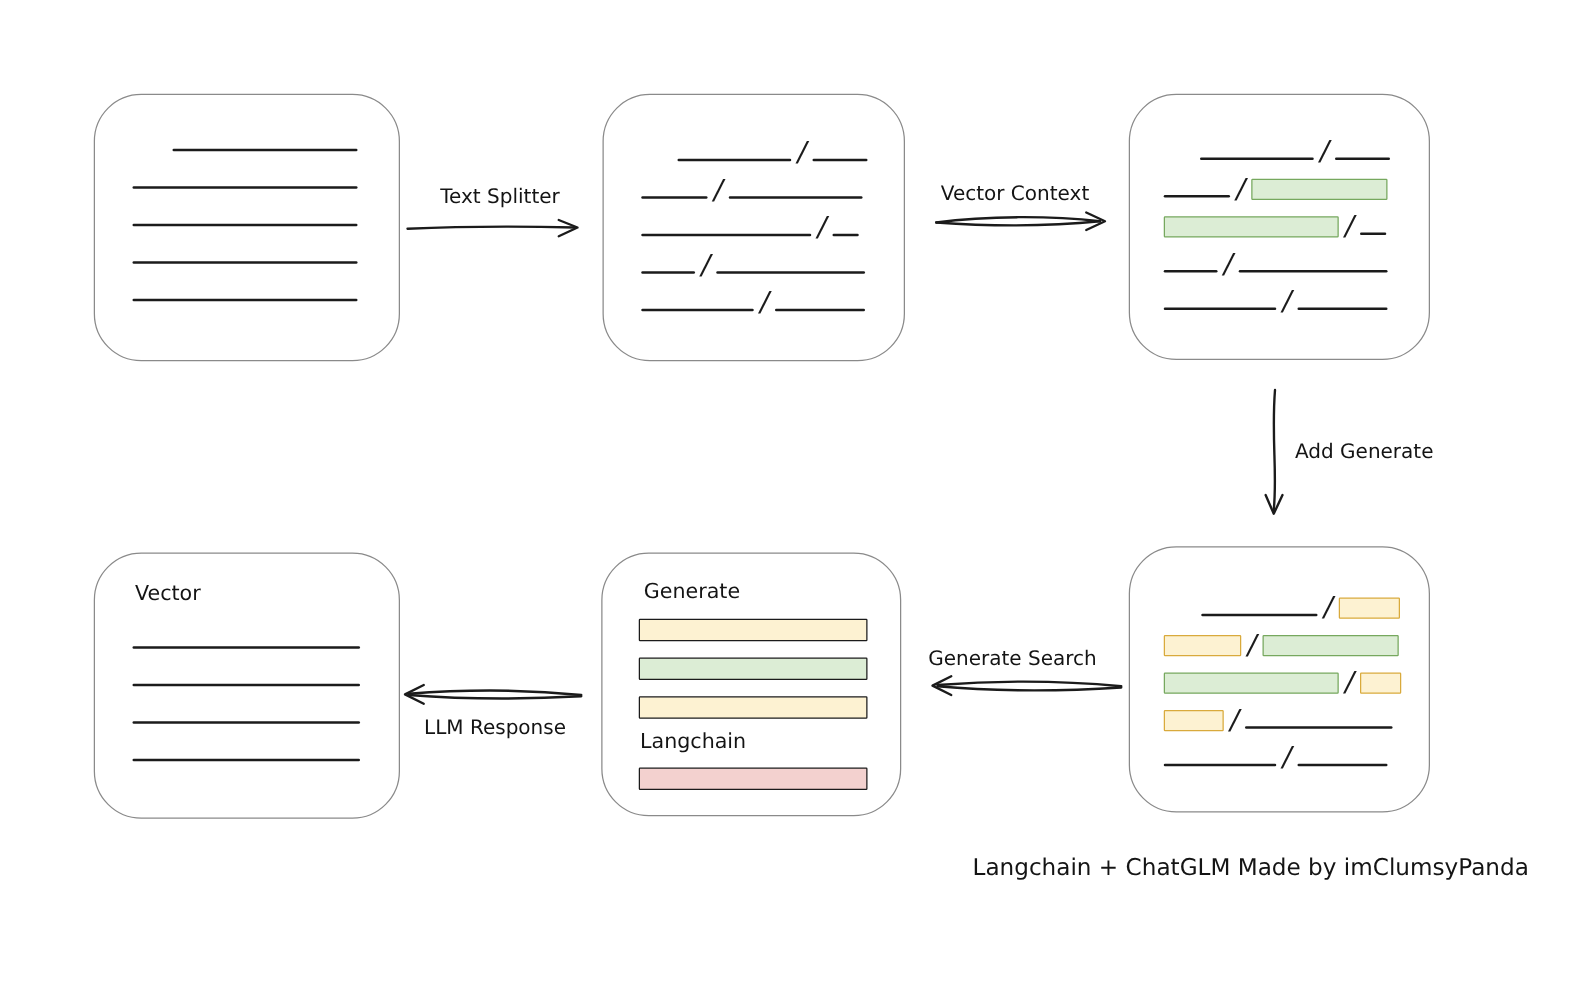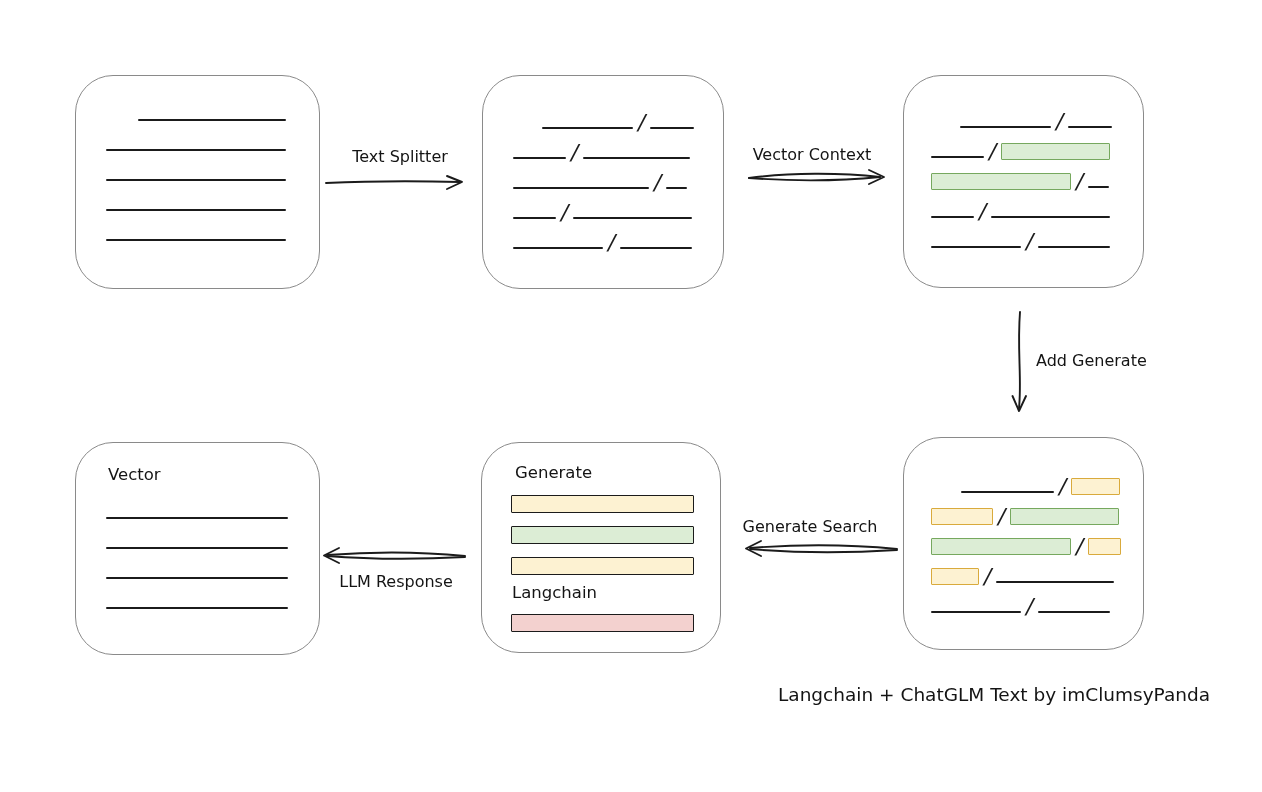--- a/index.html
+++ b/index.html
@@ -235,13 +235,13 @@
     <path d="M339 548 L324 555.5 L339 563"></path>
   </g>
 </svg>
 
 <div class="arrow-label" id="lbl-text-splitter">Text Splitter</div>
 <div class="arrow-label" id="lbl-vector-search">Vector Context</div>
 <div class="arrow-label" id="lbl-add-context">Add Generate</div>
 <div class="arrow-label" id="lbl-generate-prompt">Generate Search</div>
 <div class="arrow-label" id="lbl-llm-response">LLM Response</div>
 
-<div id="credit">Langchain + ChatGLM Text by imClumsyPanda</div>
+<div id="credit">Langchain + ChatGLM Made by imClumsyPanda</div>
 
 </body></html>

